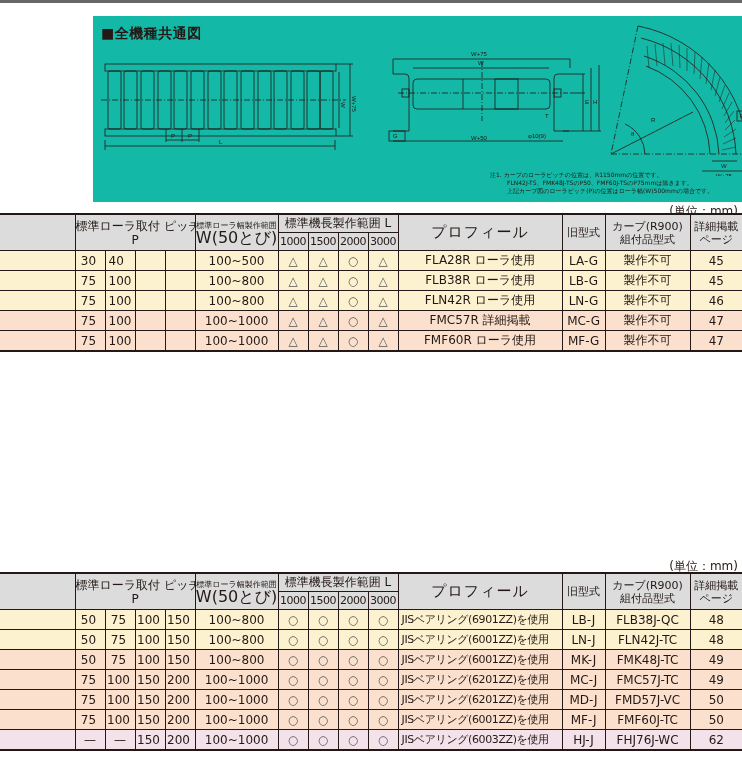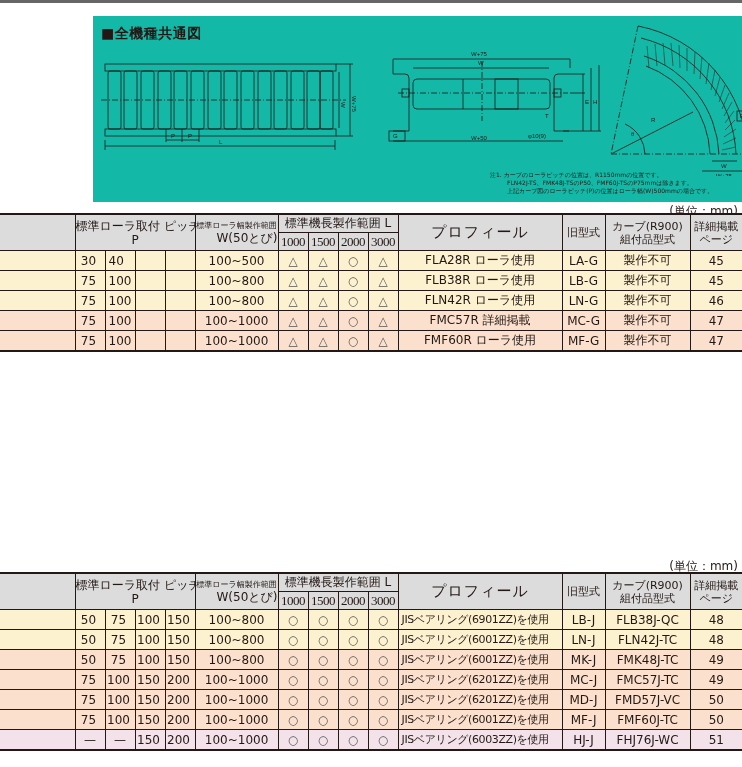--- a/index.html
+++ b/index.html
@@ -11,23 +11,23 @@
   .fig-notes .indent{padding-left:17px;}
   .unit{position:absolute;right:4px;font-size:12px;color:#231815;}
   table.spec{position:absolute;left:0;width:742px;border-collapse:collapse;table-layout:fixed;font-size:12px;}
   table.spec td, table.spec th{border:1px solid #231815;padding:0;text-align:center;vertical-align:middle;height:19px;white-space:nowrap;overflow:hidden;}
   table.spec thead th{background:#dcdcdc;font-weight:normal;}
   table.spec{border-top:2px solid #231815;border-bottom:2px solid #231815;}
   table.spec td.lbl, table.spec th.lbl{border-left:none;}
   table.spec td.last, table.spec th.last{border-right:none;}
   .h-pitch{font-size:12px;line-height:14px;}
   .h-w-top{font-size:8px;line-height:10px;display:block;}
-  .h-w-bot{font-size:12px;line-height:14px;display:block;text-align:right;}
+  .h-w-bot{font-size:16px;line-height:14px;display:block;}
   .h-L{font-size:12px;height:16px !important;}
-  .h-Lsub{font-size:13px;height:17px !important;letter-spacing:-0.5px;font-family:Liberation Serif, serif;}
+  .h-Lsub{font-size:11px;height:17px !important;letter-spacing:-0.5px;}
   .h-profile{font-size:15px;letter-spacing:1px;}
   .h-small{font-size:11px;line-height:13px;margin-left:28px;}
   tr.yellow td{background:#fdf2d0;}
   tr.peach td{background:#fbe1cd;}
   tr.pink td{background:#f3e2ea;}
   .num-r{text-align:center;padding-right:3px !important;}
   .num-l{text-align:left !important;padding-left:3px !important;}
   .mark{font-size:12px;color:#555;}
   td.prof2{font-size:11px;letter-spacing:-0.4px;text-align:left !important;padding-left:3px !important;}
   svg{position:absolute;}
@@ -414,16 +414,16 @@
         <td class="num-r">150</td>
         <td class="num-r">200</td>
         <td>100~1000</td>
         <td class="mark">○</td>
         <td class="mark">○</td>
         <td class="mark">○</td>
         <td class="mark">○</td>
         <td class="prof2">JISベアリング(6003ZZ)を使用</td>
         <td>HJ-J</td>
         <td>FHJ76J-WC</td>
-        <td class="last">51</td>
+        <td class="last">62</td>
       </tr>
     </tbody>
 </table>
 
 </body></html>

